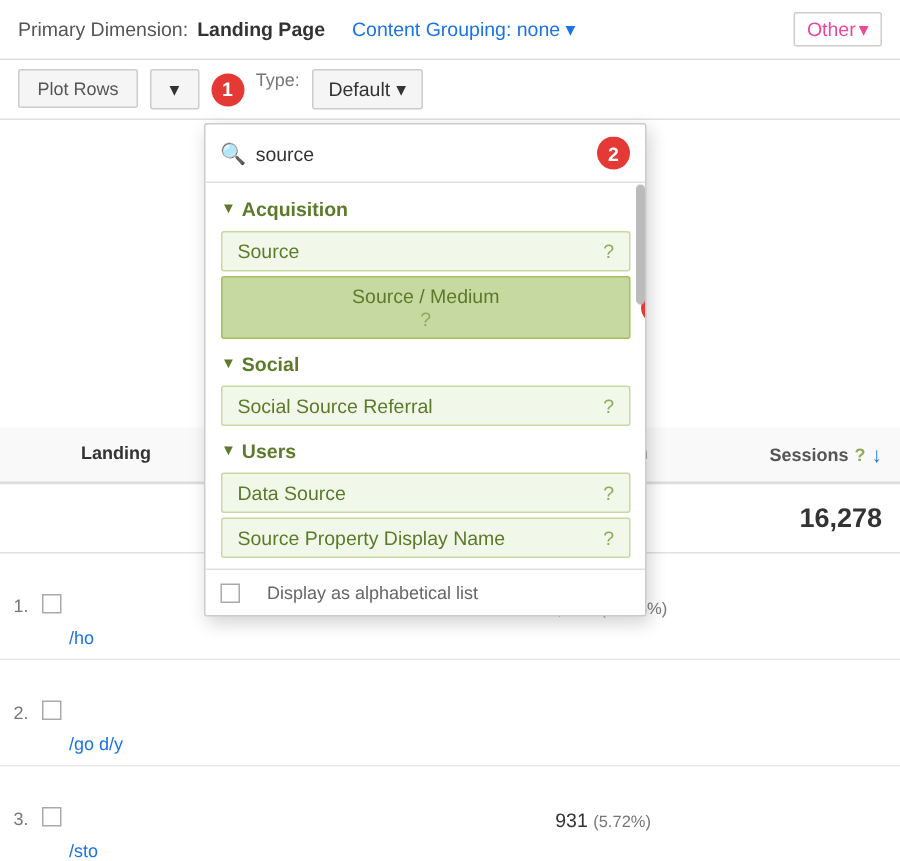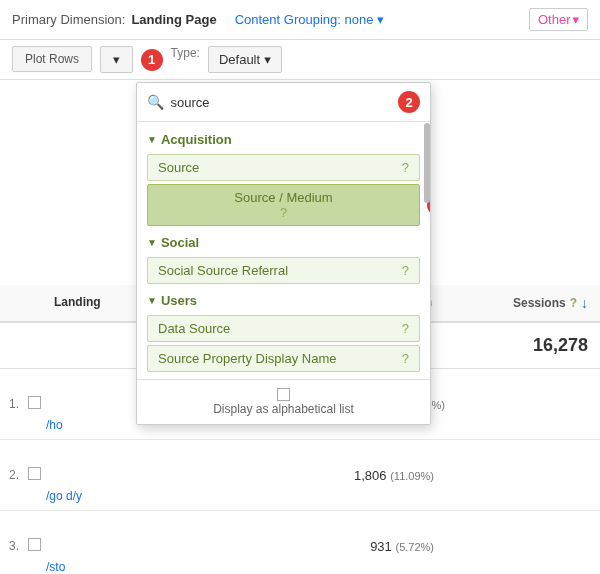--- a/index.html
+++ b/index.html
@@ -205,26 +205,25 @@
       font-size: 13px;
       position: absolute;
       right: -30px;
       top: 50%;
       transform: translateY(-50%);
     }
 
     .alphabetical-row {
       display: flex;
       align-items: center;
-      gap: 1px;
+      gap: 18px;
       padding: 8px 10px;
       border-top: 1px solid #e0e0e0;
       color: #666;
       font-size: 12px;
-      flex-direction: column;
     }
     .checkbox-style {
       width: 13px;
       height: 13px;
       border: 1px solid #aaa;
       background: #fff;
       display: inline-block;
       flex-shrink: 0;
     }
 
@@ -474,24 +473,20 @@
     <div class="row-value">
       <span>8,212</span>
       <span class="row-pct">(50.45%)</span>
     </div>
   </div>
 
   <div class="data-row">
     <div class="row-num"><span>2.</span></div>
     <div class="row-check"><div class="row-check-box"></div></div>
     <span class="row-link">/go d/y</span>
-    <div class="row-value">
-      <span>1,806</span>
-      <span class="row-pct">(11.09%)</span>
-    </div>
   </div>
 
   <div class="data-row">
     <div class="row-num"><span>3.</span></div>
     <div class="row-check"><div class="row-check-box"></div></div>
     <span class="row-link">/sto</span>
     <div class="row-value">
       <span>931</span>
       <span class="row-pct">(5.72%)</span>
     </div>

